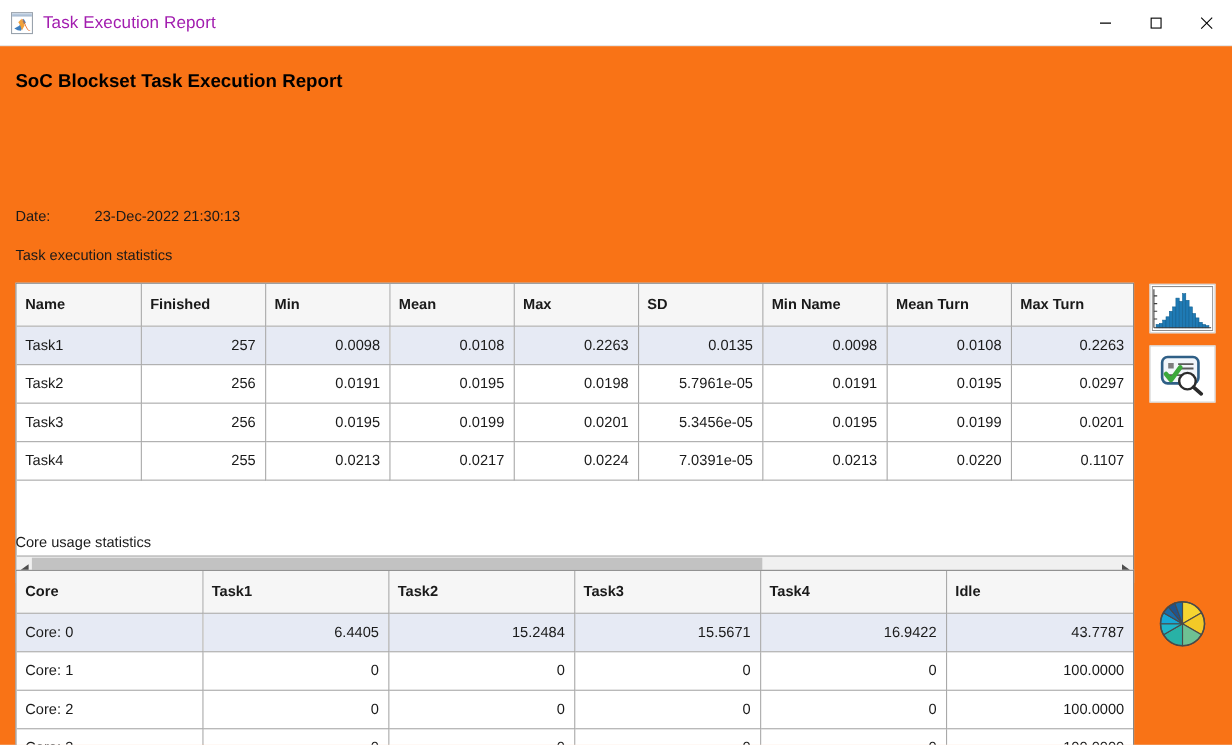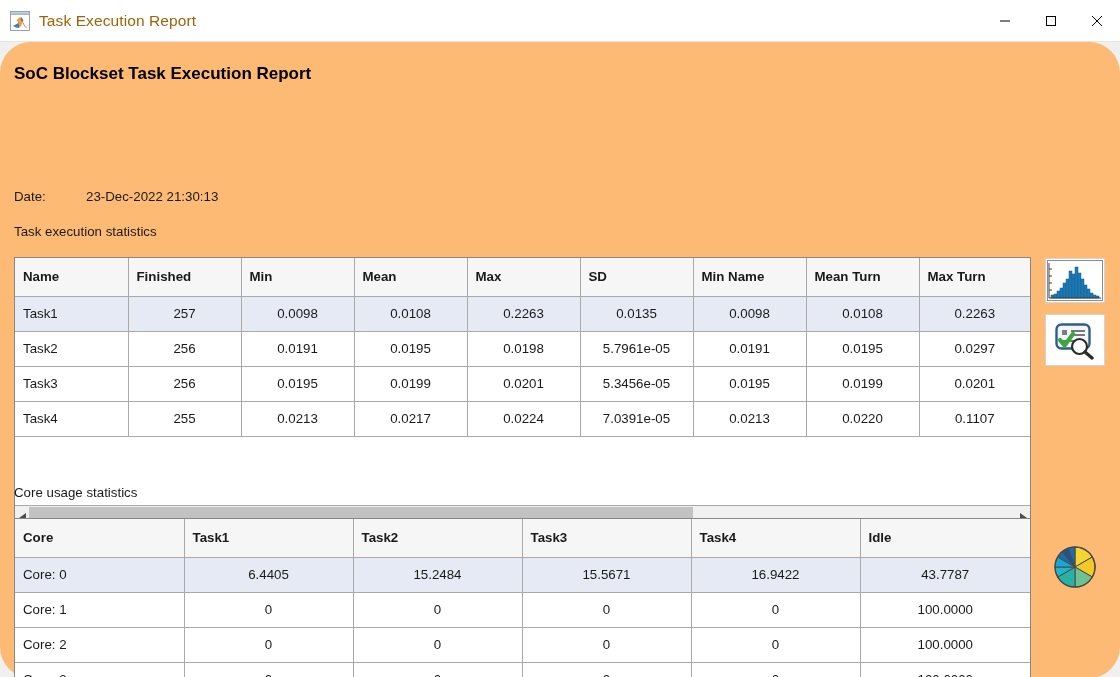--- a/index.html
+++ b/index.html
@@ -35,21 +35,21 @@
   }
   .title-icon .bar {
     position: absolute;
     left: 0; right: 0; top: 0;
     height: 3px;
     background: linear-gradient(#c8d6e6, #9fb4cc);
   }
   .title-icon svg { position: absolute; left: 1px; top: 3px; }
   .title-text {
     font-size: 15.5px;
-    color: #a16207;
+    color: #a21caf;
     letter-spacing: .1px;
   }
   .win-controls {
     position: absolute;
     right: 0; top: 0;
     height: 41px;
     display: flex;
   }
   .win-btn {
     width: 46px;
@@ -57,23 +57,22 @@
     display: flex;
     align-items: center;
     justify-content: center;
     color: #000;
   }
 
   
   .content {
     position: relative;
     height: 636px;
-    background: #fdba74;
+    background: #f97316;
     padding: 0;
-    border-radius: 31px;
   }
 
   .report-title {
     position: absolute;
     left: 14px;
     top: 22px;
     font-size: 17px;
     font-weight: bold;
     color: #000;
   }
@@ -142,21 +141,21 @@
     padding: 0 8px;
     border-right: 1px solid #a9a9a9;
     border-bottom: 1px solid #a9a9a9;
     box-sizing: border-box;
     white-space: nowrap;
     overflow: hidden;
     background: #ffffff;
   }
   tbody td:last-child { border-right: none; }
   tbody tr.selected td { background: #e6eaf4; }
-  td.num { text-align: center; }
+  td.num { text-align: right; }
   td.txt { text-align: left; }
 
   
   .hscroll {
     position: absolute;
     left: 0;
     bottom: 0;
     height: 24px;
     width: 100%;
     background: #f0f0f0;

